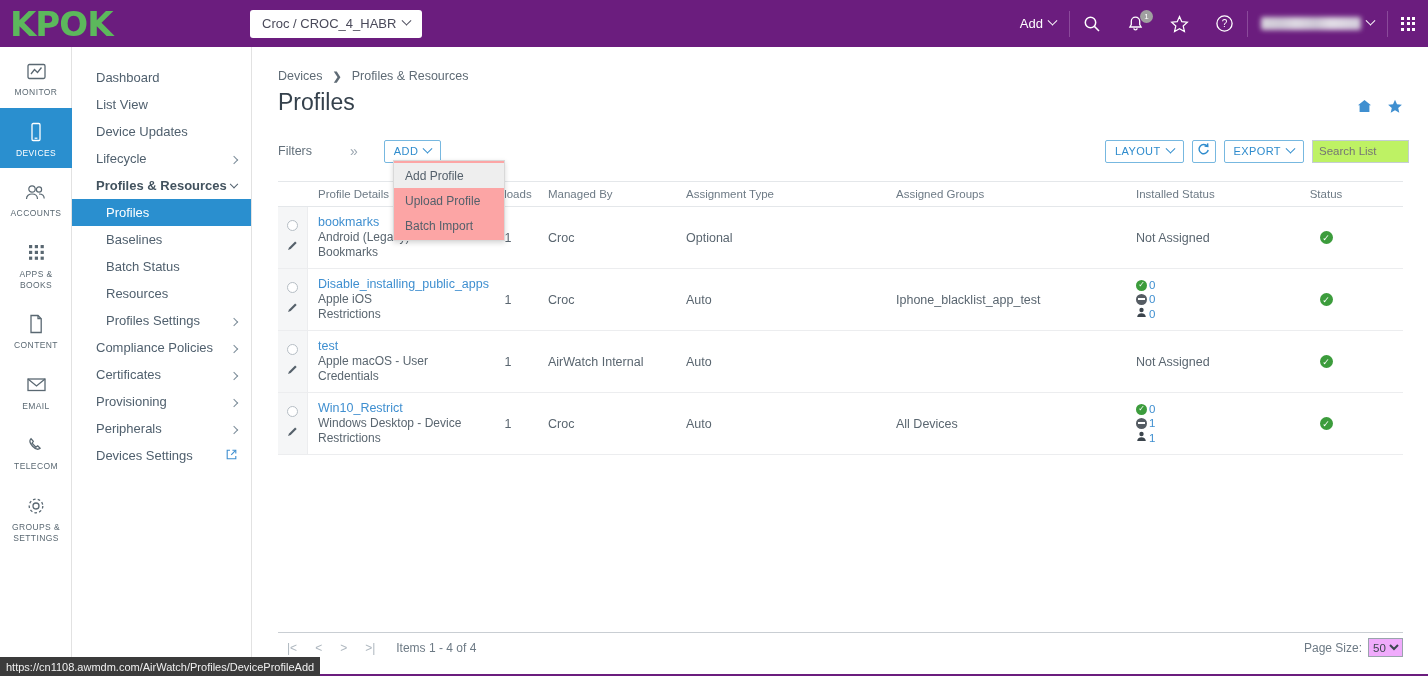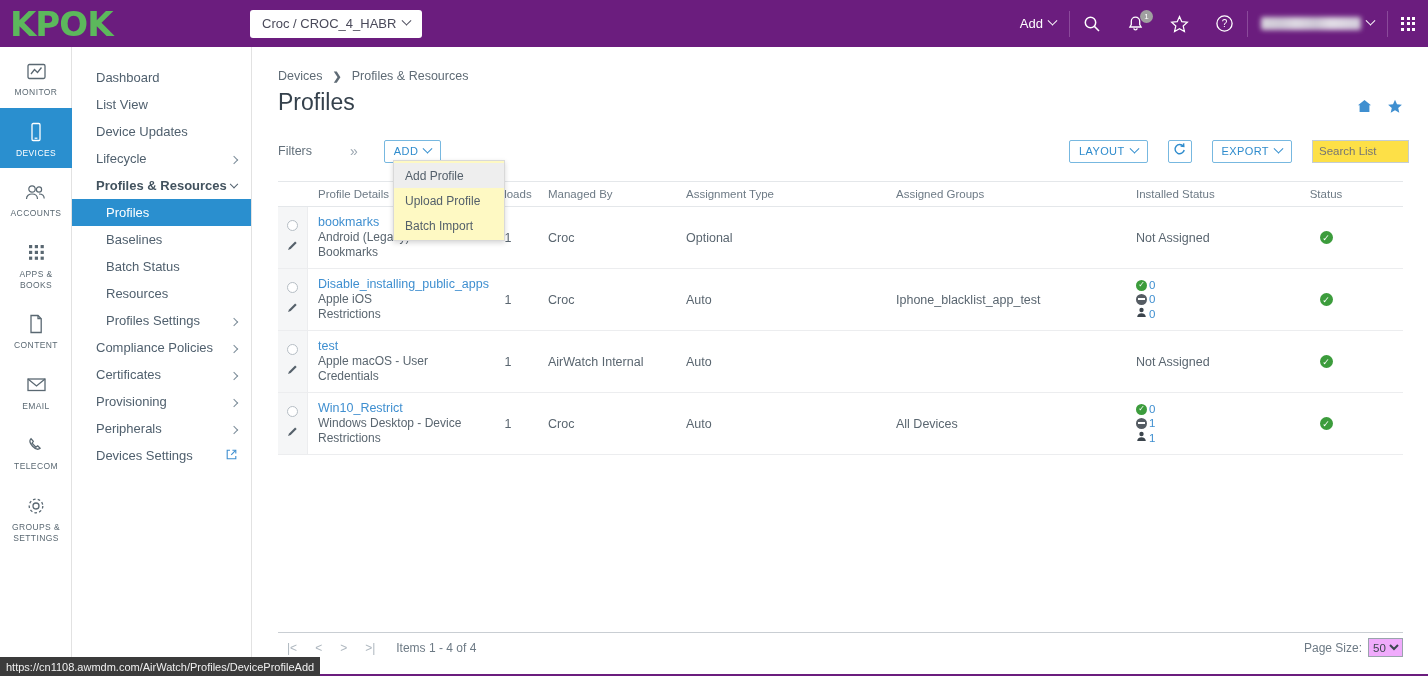--- a/index.html
+++ b/index.html
@@ -115,36 +115,36 @@
   }
   .filters { font-size: 12.5px; color: #63707b; }
   .dchev { color: #9aa6b0; font-size: 14px; margin-left: 38px; }
   .btn {
     border: 1px solid #77b8e0; color: #2f8ccd; background: #fff;
     border-radius: 2px; height: 23px; padding: 0 9px;
     font-size: 11px; letter-spacing: .4px; display: inline-flex;
     align-items: center; gap: 6px; cursor: pointer;
   }
   .btn.add { margin-left: 26px; }
-  .tb-right { margin-left: auto; display: flex; align-items: center; gap: 20px; }
+  .tb-right { margin-left: auto; display: flex; align-items: center; gap: 8px; }
   .search-input {
     border: 1px solid #c4cdd4; height: 23px; width: 97px;
-    font-size: 11.5px; padding: 0 6px; color: #6c7a85; background: #fde047;
+    font-size: 11.5px; padding: 0 6px; color: #6c7a85; background: #bef264;
     outline: none; font-family: "Liberation Sans", sans-serif;
   }
   .refresh-btn {
     border: 1px solid #77b8e0; color: #2f8ccd; background: #fff;
     border-radius: 2px; height: 23px; width: 24px;
     display: flex; align-items: center; justify-content: center; cursor: pointer;
   }
 
   
   .menu {
     position: absolute; top: 25px; left: 115px; width: 112px;
-    background: #fef9c3; border: 1px solid #d9d9d9;
+    background: #fca5a5; border: 1px solid #d9d9d9;
     box-shadow: 0 2px 5px rgba(0,0,0,.16); z-index: 40; padding: 2px 0;
   }
   .menu-item {
     height: 25px; display: flex; align-items: center; padding: 0 11px;
     font-size: 12px; color: #54606b; cursor: pointer;
   }
   .menu-item.hl { background: #eeeeee; }
 
   
   .tbl { margin: 14px 25px; border-top: 1px solid #e4e7ea; }

